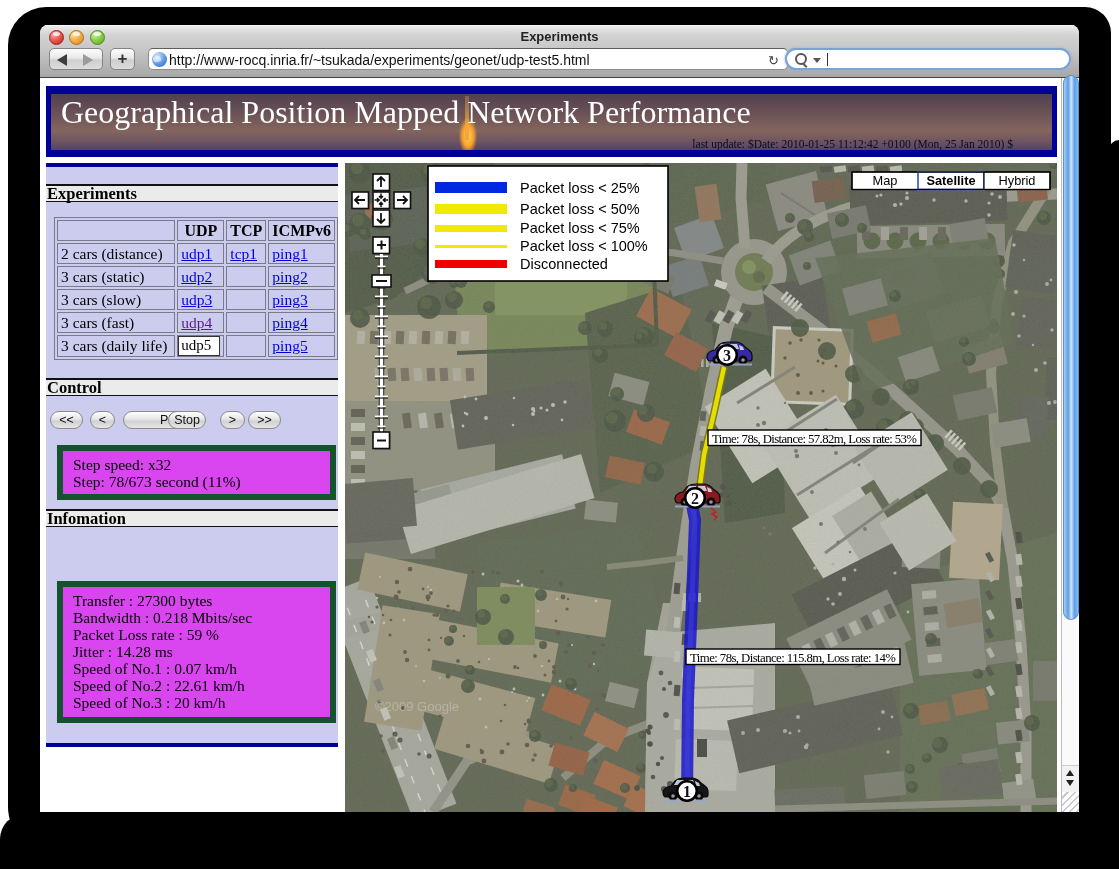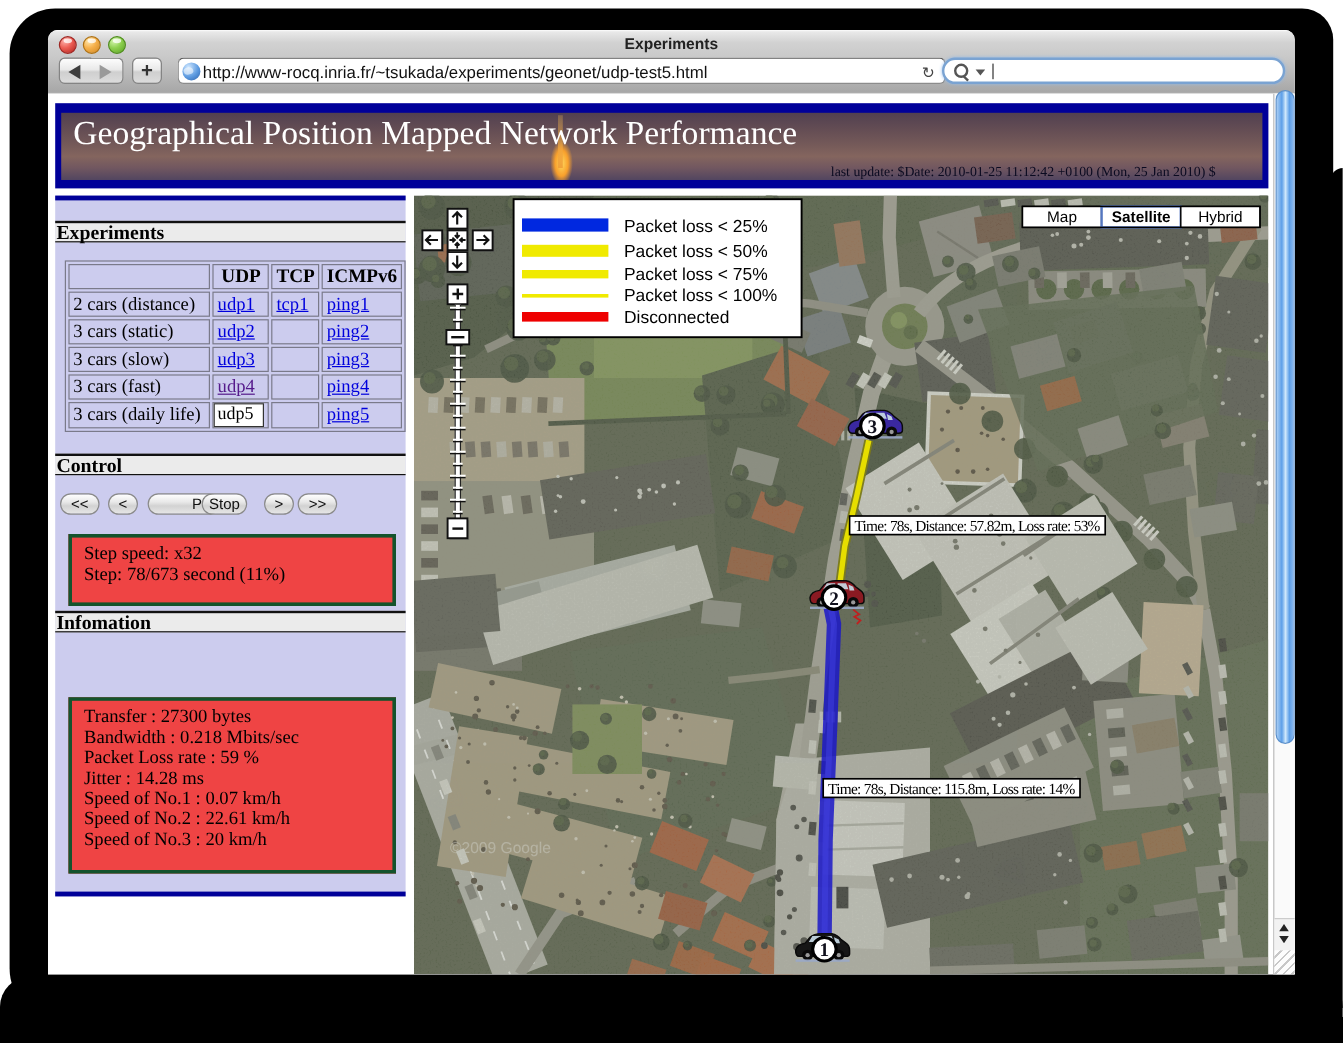--- a/index.html
+++ b/index.html
@@ -47,43 +47,43 @@
 #caret{position:absolute;left:40px;top:3px;width:1px;height:13px;background:#333;}
 
 #page{position:absolute;left:0;top:53px;width:100%;height:734px;background:#fff;}
 
 #banner{position:absolute;left:6px;top:8px;width:1011px;height:71px;background:#000099;}
 #bphoto{position:absolute;left:5px;top:8px;right:5px;bottom:7px;
   background:linear-gradient(#514050 0%,#644d54 25%,#755a59 48%,#84655e 65%,#715760 82%,#524560 100%);overflow:hidden;}
 #tower{position:absolute;left:405px;top:0px;width:24px;height:56px;
   background:radial-gradient(ellipse 12px 24px at 12px 42px,#ffd85e 0%,#f8a02c 45%,rgba(160,90,60,0) 78%);}
 #tower:after{content:"";position:absolute;left:9px;top:2px;width:4px;height:44px;background:linear-gradient(rgba(255,200,90,.25),#f0a23a);}
-#btitle{position:absolute;left:15px;top:10px;color:#fff;font-family:"Liberation Serif",serif;font-size:28px;line-height:32px;white-space:nowrap;}
+#btitle{position:absolute;left:15px;top:10px;color:#fff;font-family:"Liberation Serif",serif;font-size:32px;line-height:32px;white-space:nowrap;}
 #bupdate{position:absolute;right:44px;top:52px;color:#0a0a20;font-family:"Liberation Serif",serif;font-size:11.5px;}
 
 #side{position:absolute;left:6px;top:85px;width:292px;height:576px;background:#ccccee;
   border-top:4px solid #000099;border-bottom:4px solid #000099;}
 h2.hd{margin:0;font-family:"Liberation Serif",serif;font-size:16.5px;font-weight:bold;color:#000;
   background:#ebebeb;border-top:2px solid #111;border-bottom:1px solid #111;padding:0 0 0 1px;height:18px;line-height:15px;box-sizing:border-box;}
 #hexp{position:absolute;left:0;top:17px;width:100%;box-sizing:border-box;}
 #hctl{position:absolute;left:0;top:211px;width:100%;box-sizing:border-box;}
 #hinf{position:absolute;left:0;top:342px;width:100%;box-sizing:border-box;}
 table.x{position:absolute;left:8px;top:50px;border-collapse:separate;border-spacing:2px;
   font-family:"Liberation Serif",serif;font-size:15.5px;background:#ccccee;border:1px solid #7a7a8a;}
 table.x td,table.x th{border:1px solid #7a7a8a;padding:0 3px;height:19px;}
 table.x th{font-size:16px;}
 table.x a{color:#0000dd;}
 table.x a.v{color:#551a8b;}
 td.c1{width:118px;}
 #udp5{display:inline-block;background:#fff;border:1px solid #333;width:38px;height:18px;font-size:15px;padding-left:2px;margin-left:-3px;}
 .ab{position:absolute;height:18px;border:1px solid #8a8a8a;border-radius:9px;
   background:linear-gradient(#fff,#e8e8e8 40%,#d2d2d2 60%,#e6e6e6);
   font-size:12.5px;text-align:center;color:#111;line-height:17px;box-sizing:border-box;}
-.ibox{position:absolute;left:11px;background:#ef4444;border:3px solid #14532d;
-  font-family:"Liberation Serif",serif;font-size:15.5px;color:#000;padding:5px 0 16px 10px;width:257px;line-height:17px;}
+.ibox{position:absolute;left:11px;background:#d946ef;border:6px solid #14532d;
+  font-family:"Liberation Serif",serif;font-size:15.5px;color:#000;padding:5px 0 5px 10px;width:257px;line-height:17px;}
 
 #map{position:absolute;left:305px;top:85px;width:712px;height:649px;overflow:hidden;}
 
 #sbar{position:absolute;right:0;top:0px;width:17px;height:734px;background:#fafafa;border-left:1px solid #bbb;}
 #sthumb{position:absolute;left:1px;top:-3px;width:14px;height:543px;border-radius:8px;
   background:linear-gradient(90deg,#a8cdf4,#5d9fe8 30%,#cfe8fc 52%,#5d9fe8 75%,#8ab8ee);border:1px solid #5a90cc;}
 #sarr{position:absolute;left:0;bottom:20px;width:17px;height:26px;background:#f2f2f2;border-top:1px solid #ccc;}
 .sa{position:absolute;left:4px;width:0;height:0;border-left:4.5px solid transparent;border-right:4.5px solid transparent;}
 #sa1{top:4px;border-bottom:6px solid #222;}
 #sa2{top:14px;border-top:6px solid #222;}

